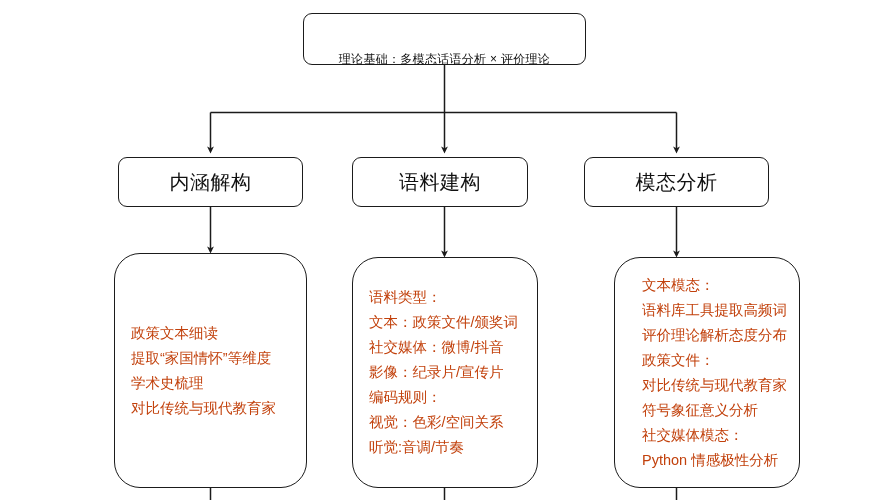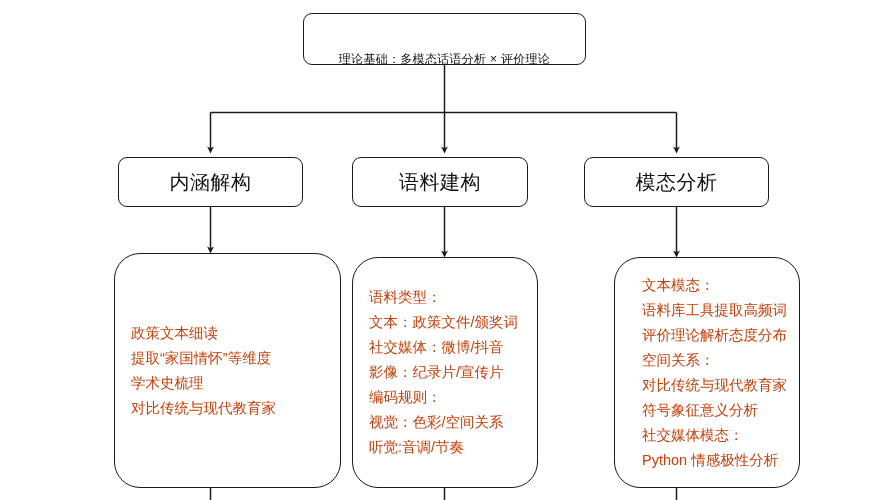--- a/index.html
+++ b/index.html
@@ -108,21 +108,21 @@
   </div>
 
   <div class="node mid" style="left:352px; top:157px; width:176px; height:50px;">
     <span class="mid-label">语料建构</span>
   </div>
 
   <div class="node mid" style="left:584px; top:157px; width:185px; height:50px;justify-content:center;">
     <span class="mid-label">模态分析</span>
   </div>
 
-  <div class="node detail" style="left:114px; top:253px; width:227px; height:235px;">
+  <div class="node detail" style="left:114px; top:253px; width:193px; height:235px;">
     <div class="detail-body">
       <div class="detail-line">政策文本细读</div>
       <div class="detail-line">提取“家国情怀”等维度</div>
       <div class="detail-line">学术史梳理</div>
       <div class="detail-line">对比传统与现代教育家</div>
     </div>
   </div>
 
   <div class="node detail" style="left:352px; top:257px; width:186px; height:231px;">
     <div class="detail-body">
@@ -134,21 +134,21 @@
       <div class="detail-line">视觉：色彩/空间关系</div>
       <div class="detail-line">听觉:音调/节奏</div>
     </div>
   </div>
 
   <div class="node detail" style="left:614px; top:257px; width:186px; height:231px;padding-left:11px;">
     <div class="detail-body">
       <div class="detail-line">文本模态：</div>
       <div class="detail-line">语料库工具提取高频词</div>
       <div class="detail-line">评价理论解析态度分布</div>
-      <div class="detail-line">空间关系：</div>
+      <div class="detail-line">政策文件：</div>
       <div class="detail-line">对比传统与现代教育家</div>
       <div class="detail-line">符号象征意义分析</div>
       <div class="detail-line">社交媒体模态：</div>
       <div class="detail-line">Python 情感极性分析</div>
     </div>
   </div>
 
 </div>
 
 </body></html>

